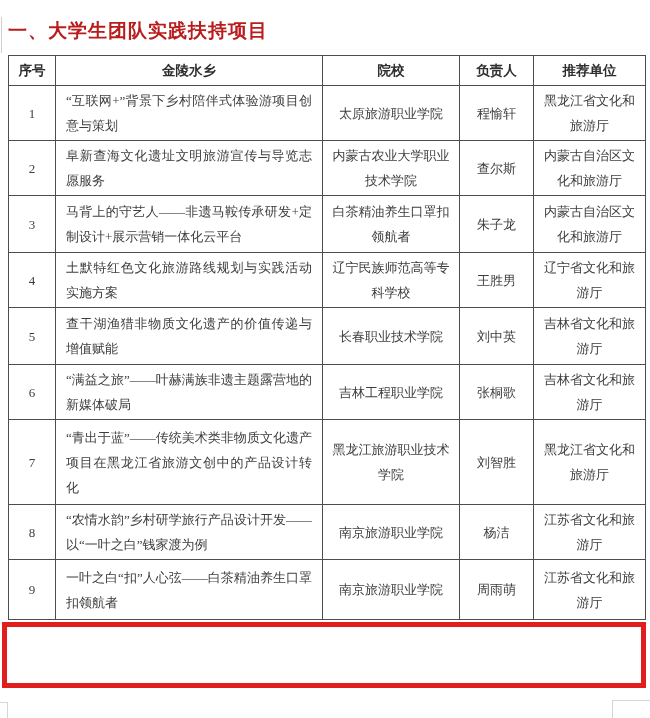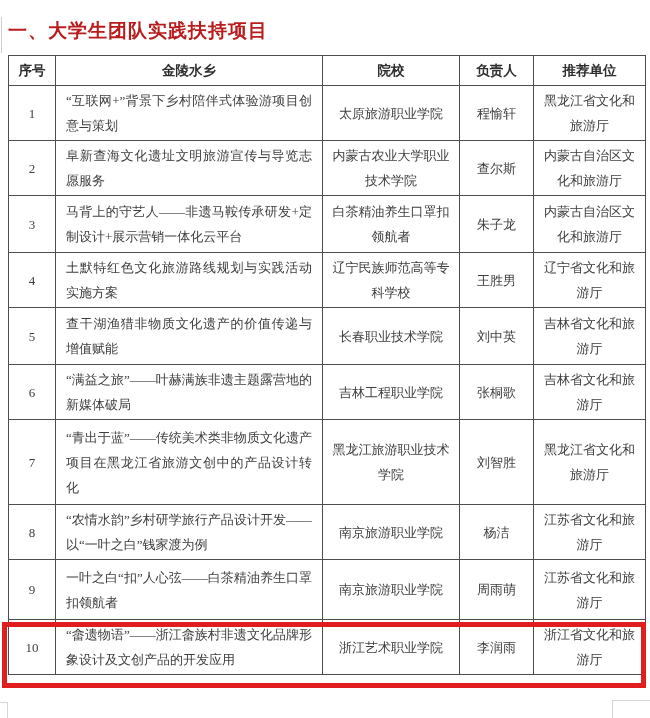--- a/index.html
+++ b/index.html
@@ -131,27 +131,20 @@
       <td class="cell-leader">杨洁</td>
       <td class="cell-unit">江苏省文化和旅游厅</td>
     </tr>
     <tr class="r9">
       <td class="cell-no">9</td>
       <td class="cell-project">一叶之白“扣”人心弦——白茶精油养生口罩扣领航者</td>
       <td class="cell-school">南京旅游职业学院</td>
       <td class="cell-leader">周雨萌</td>
       <td class="cell-unit">江苏省文化和旅游厅</td>
     </tr>
-    <tr class="r10">
-      <td class="cell-no">10</td>
-      <td class="cell-project">“畲遗物语”——浙江畲族村非遗文化品牌形象设计及文创产品的开发应用</td>
-      <td class="cell-school">浙江艺术职业学院</td>
-      <td class="cell-leader">李润雨</td>
-      <td class="cell-unit">浙江省文化和旅游厅</td>
-    </tr>
   </tbody>
 </table>
 
 <div class="highlight-box" style="border-color: rgb(224, 30, 30);"></div>
 
 <div class="crop-line crop-v-topleft"></div>
 <div class="crop-line crop-h-botleft"></div>
 <div class="crop-line crop-v-botleft"></div>
 <div class="crop-line crop-h-botright"></div>
 <div class="crop-line crop-v-botright"></div>

